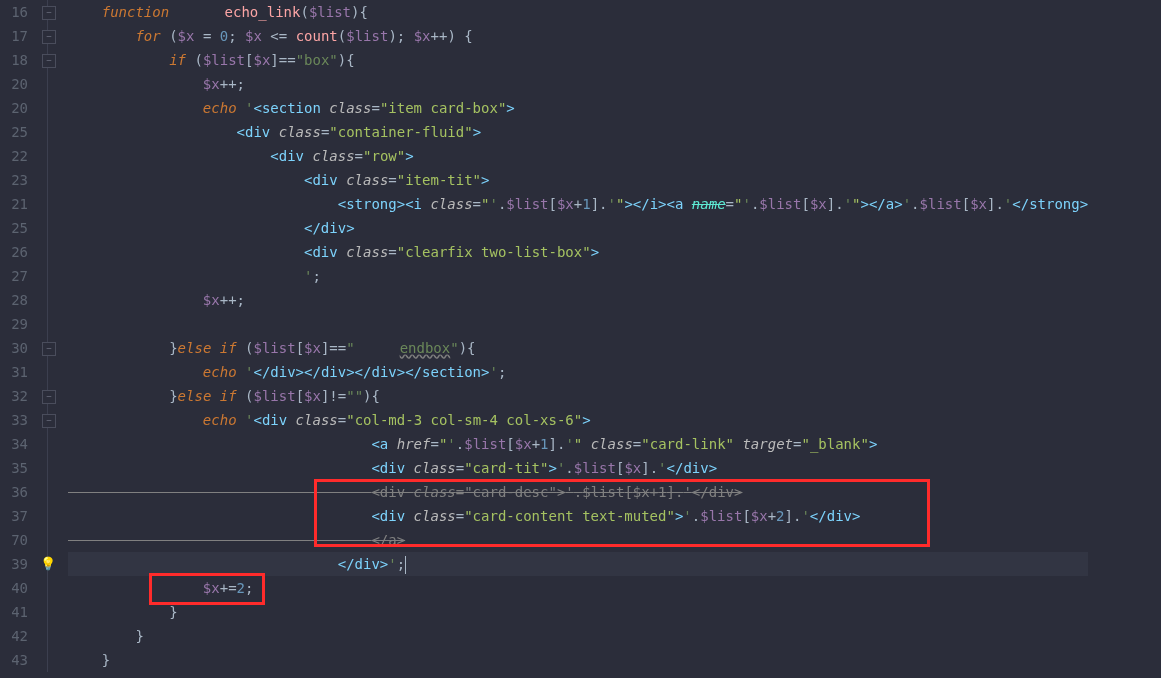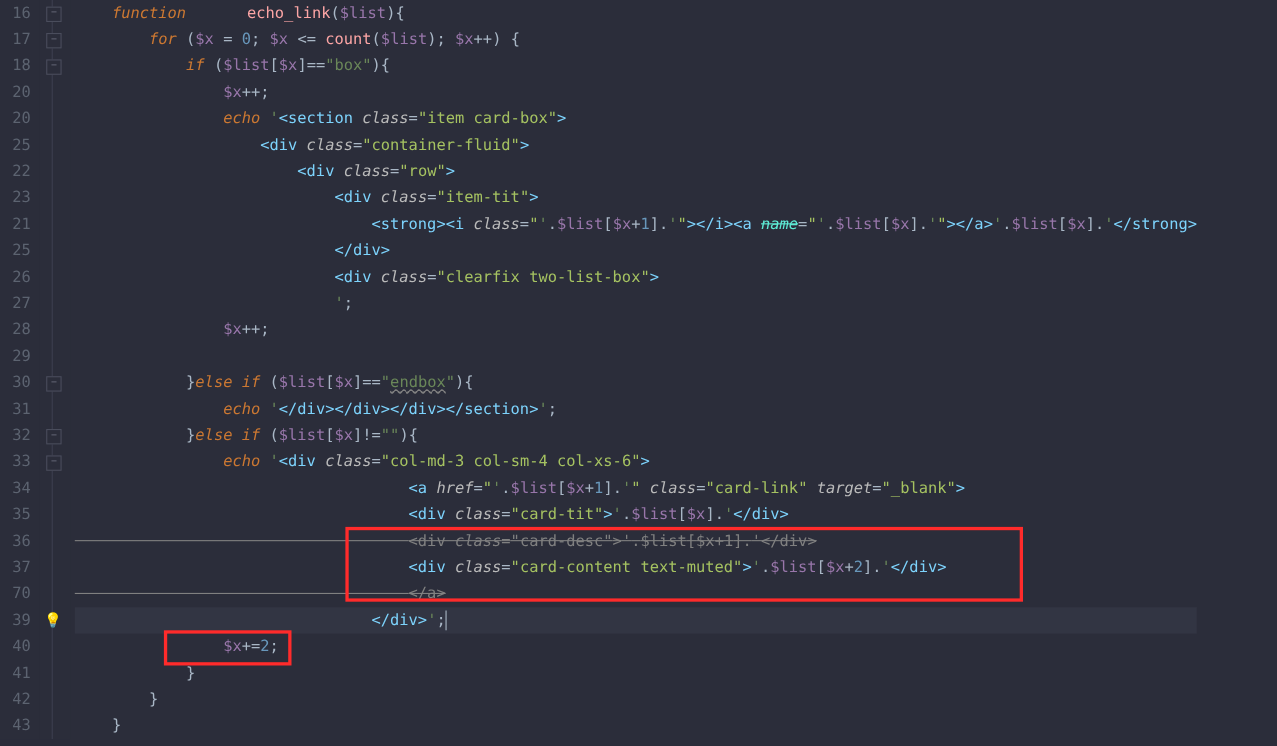--- a/index.html
+++ b/index.html
@@ -75,21 +75,21 @@
   .fn { color: #fca5a5; margin-left: 47px; }
   .var { color: #9876aa; }
   .num { color: #6897bb; }
   .str { color: #6a8759; }
   .op { color: #a9b7c6; }
   .tag { color: #7dd3fc; }
   .attr { color: #bababa; font-style: italic;}
   .attr-s { color:#5eead4; font-style:italic; text-decoration: line-through;}
   .val { color: #a5c261; }
   .builtin { color: #fca5a5; }
-  .underline { text-decoration: underline wavy #808080; text-decoration-skip-ink: none;}
+  .underline { text-decoration: underline wavy #808080; text-decoration-skip-ink: none; margin-left: 45px;}
   .strike { text-decoration: line-through; color: #808080;}
   .strike .tag { color:#808080;}
   .strike .attr {color:#808080;}
   .strike .val{color:#808080;}
   .strike .var{color:#808080;}
   .strike .num{color:#808080;}
   .strike .str{color:#808080;}
   .strike .op{color:#808080;}
   .redbox {
     position: absolute;

